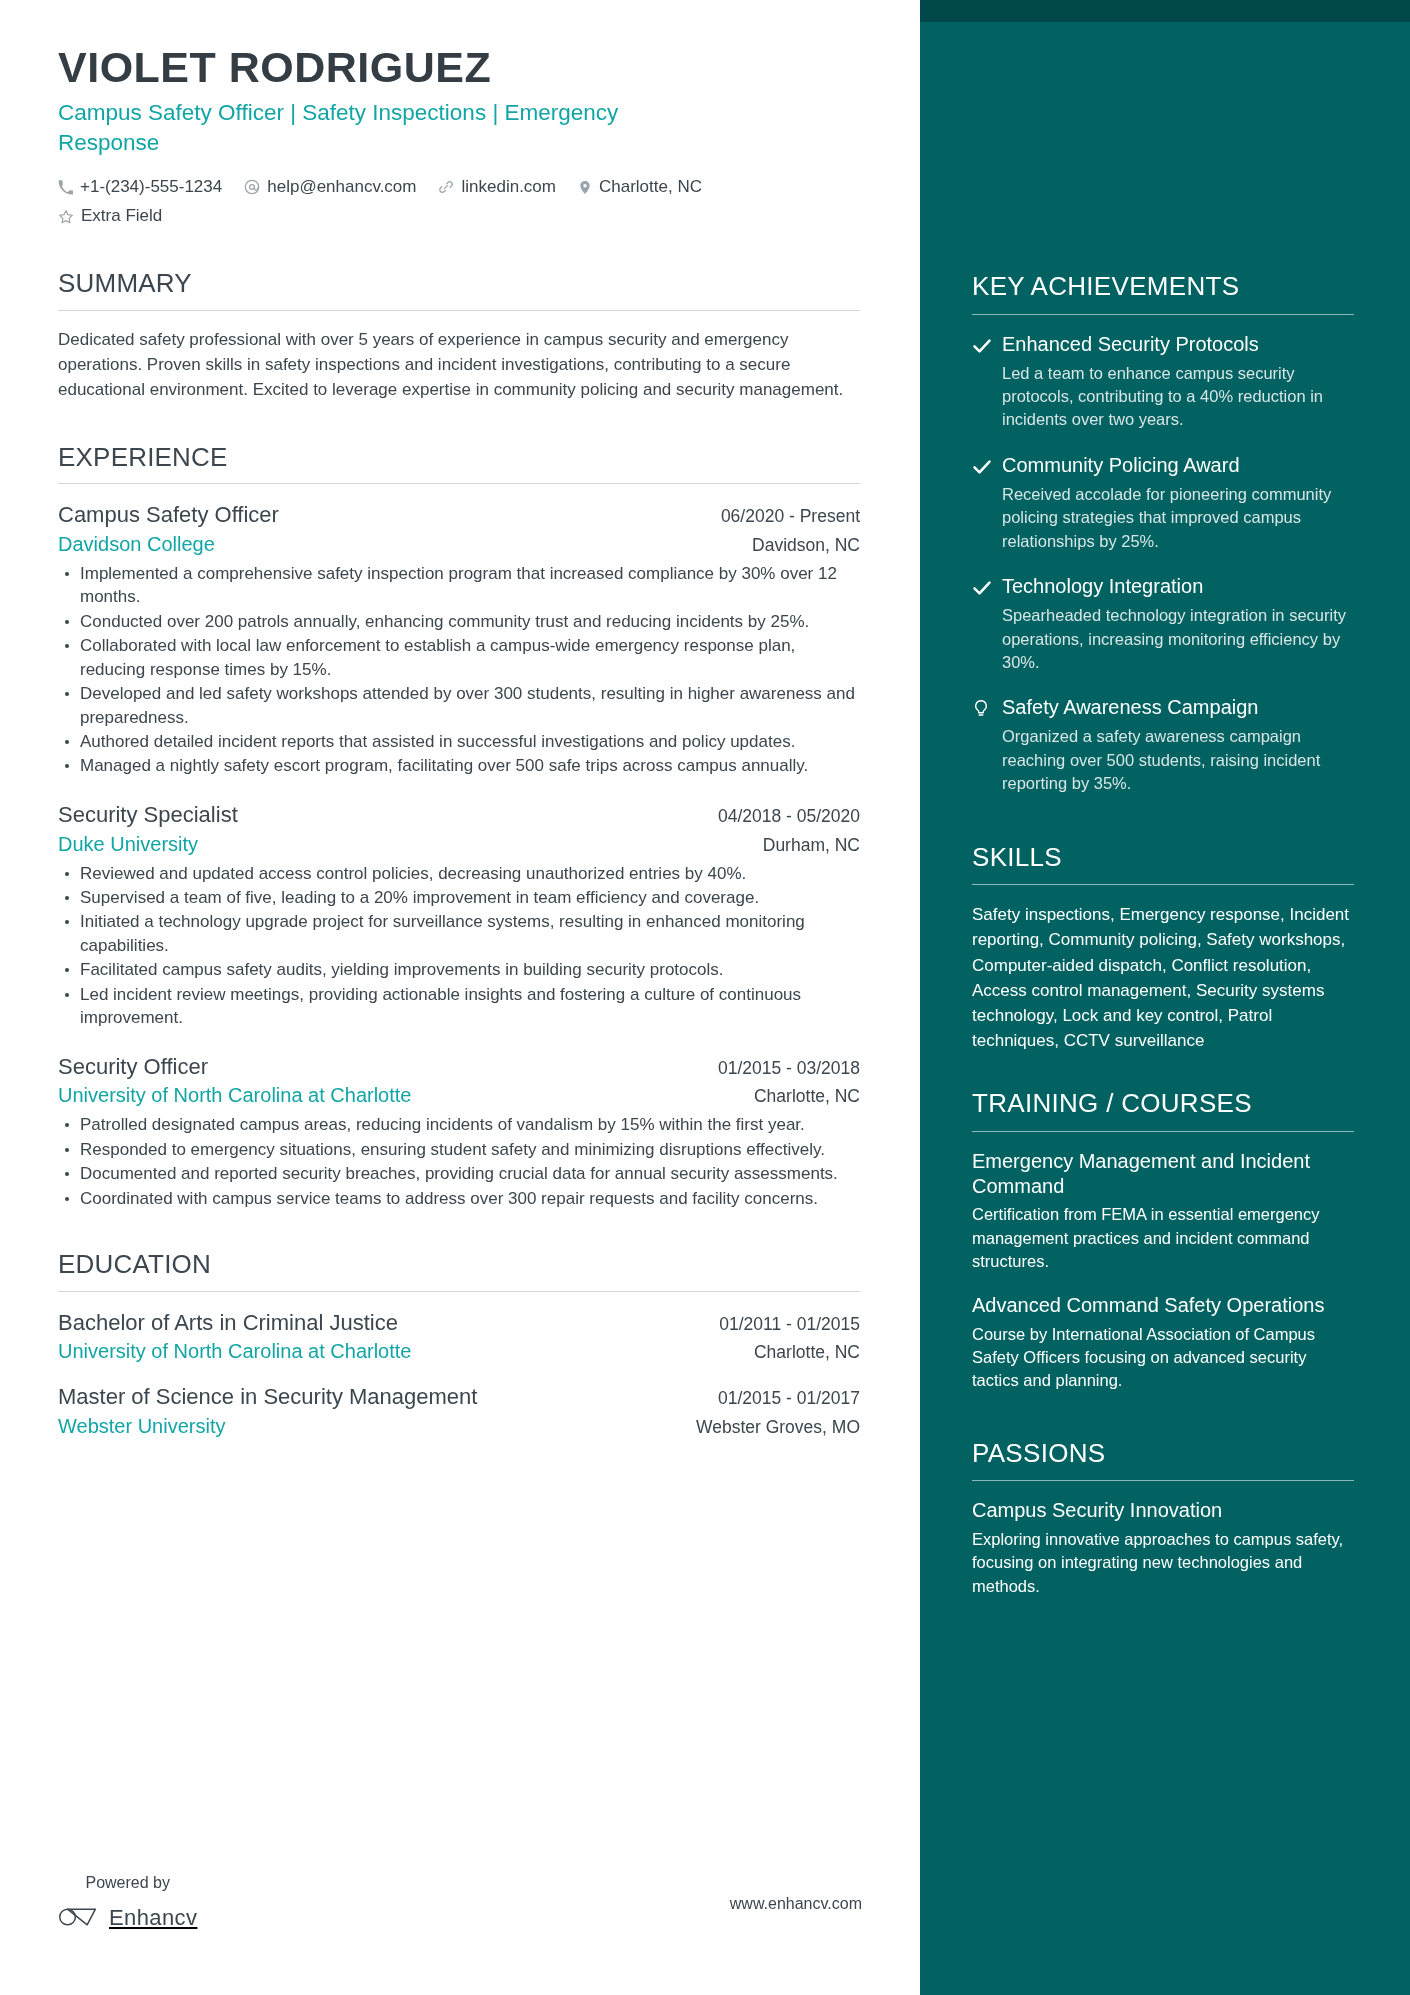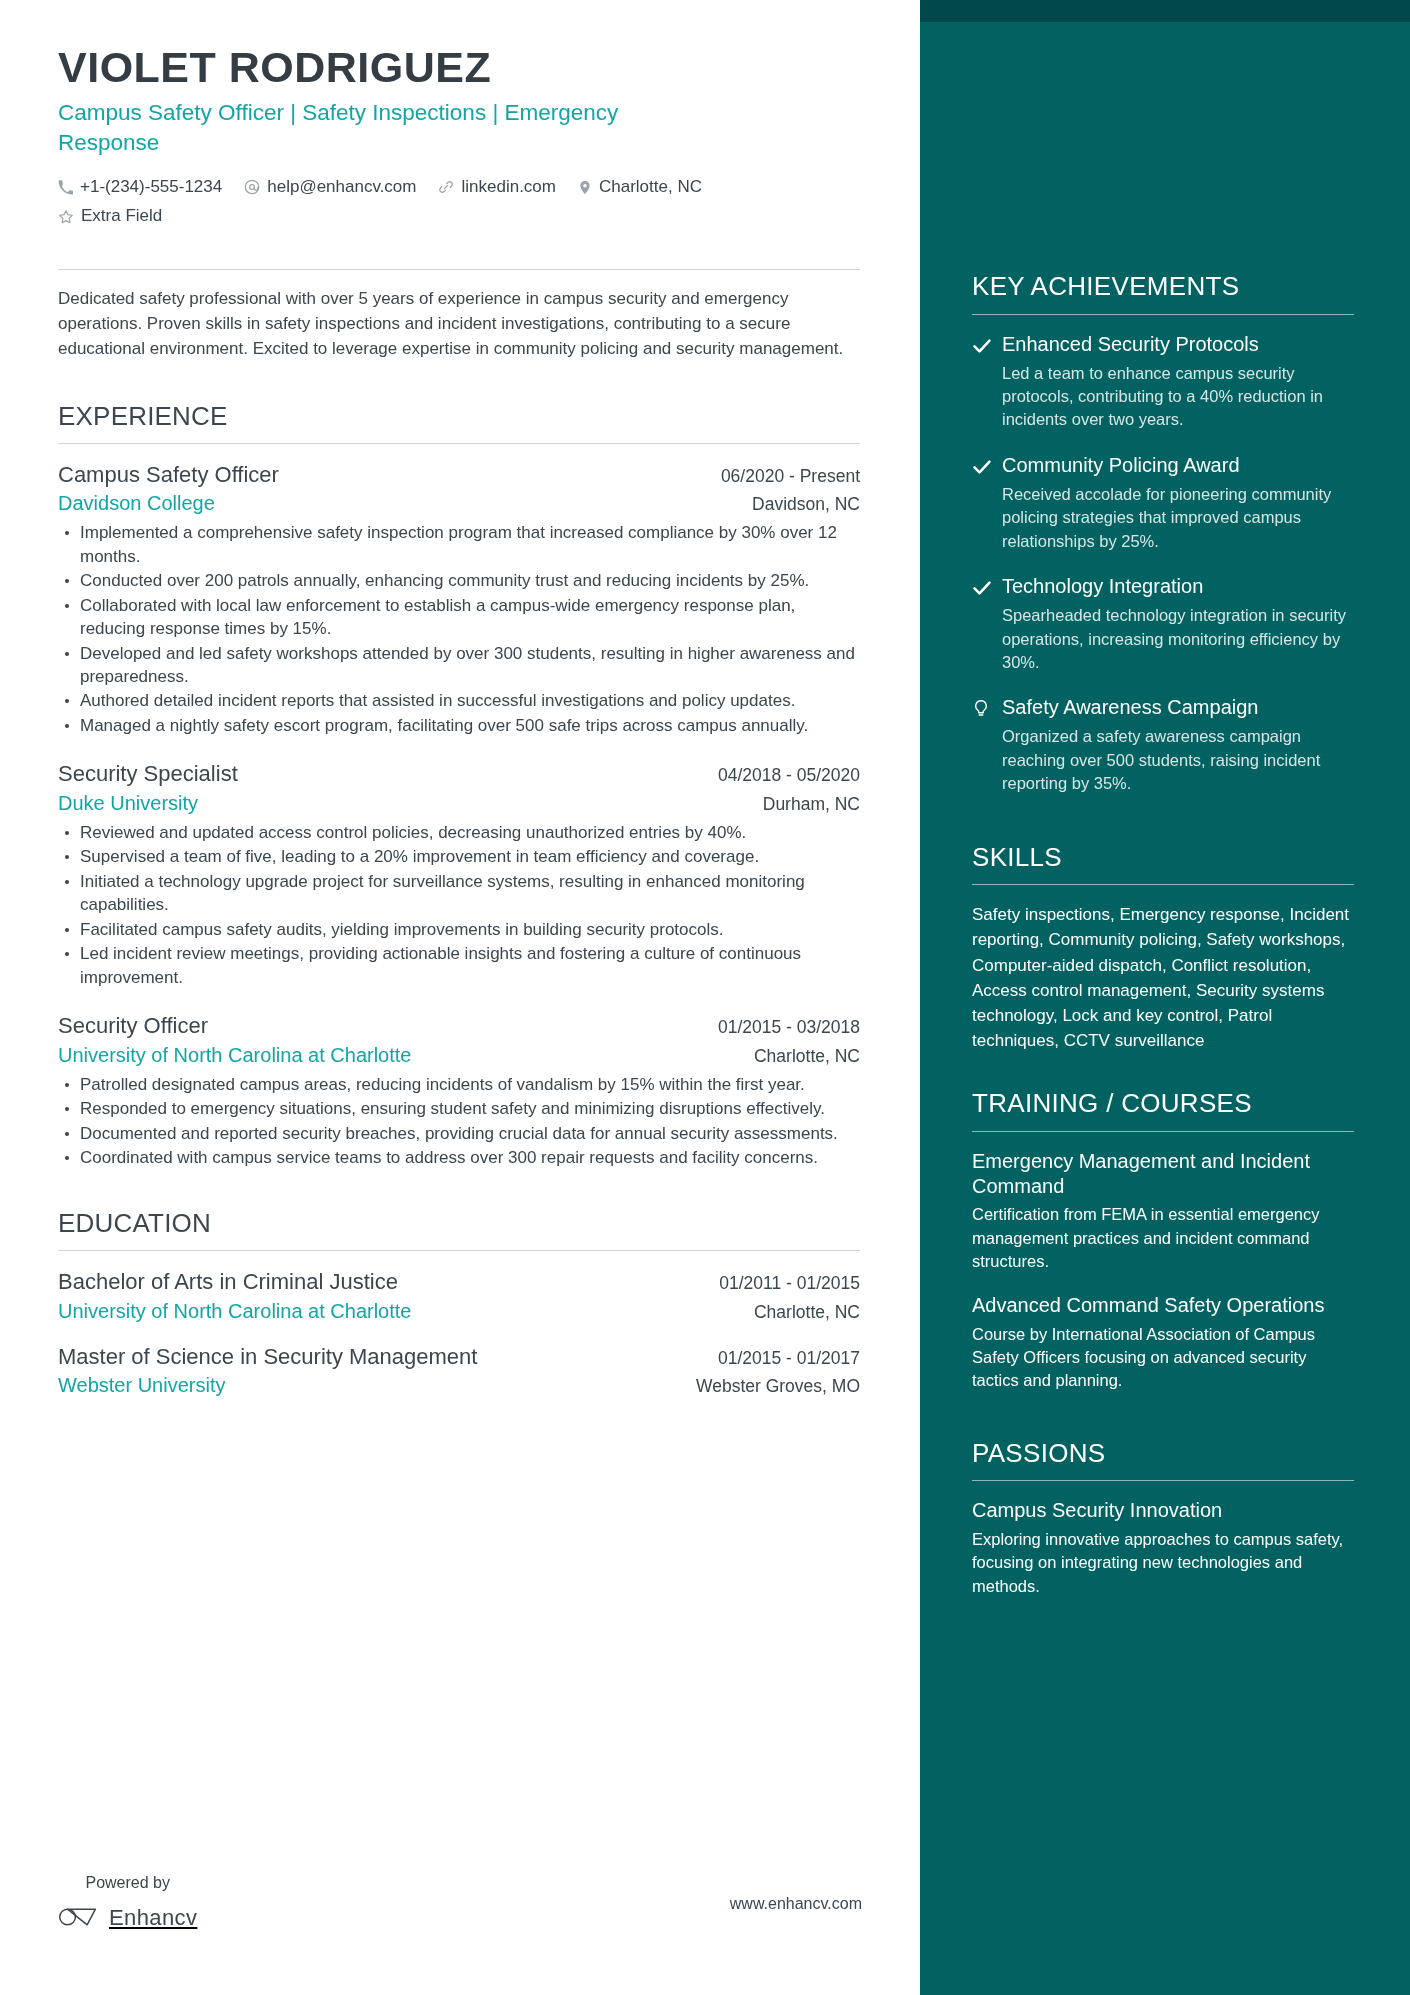--- a/index.html
+++ b/index.html
@@ -298,20 +298,21 @@
         <span class="ci">
           <svg width="16" height="16" viewBox="0 0 24 24" fill="none" stroke="currentColor" stroke-width="1.8" stroke-linejoin="round">
               <path d="M12 2.6l2.9 5.9 6.5.9-4.7 4.6 1.1 6.5L12 17.4 6.2 20.5l1.1-6.5L2.6 9.4l6.5-.9z"></path>
             </svg>
         </span>
         <span>Extra Field</span>
       </div>
     </div>
 
     <div class="section">
+      <div class="sec-title">SUMMARY</div>
       <div class="sec-rule"></div>
       <p class="summary-text">Dedicated safety professional with over 5 years of experience in campus security and emergency operations. Proven skills in safety inspections and incident investigations, contributing to a secure educational environment. Excited to leverage expertise in community policing and security management.</p>
     </div>
 
     <div class="section">
       <div class="sec-title">EXPERIENCE</div>
       <div class="sec-rule"></div>
 
       <div class="job">
         <div class="job-line">

